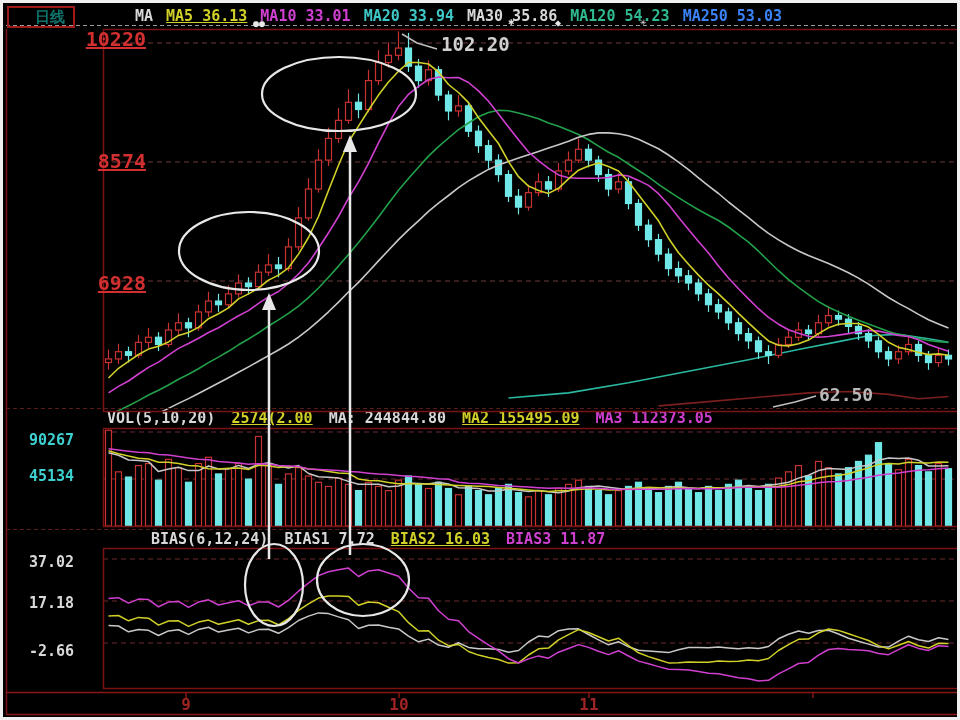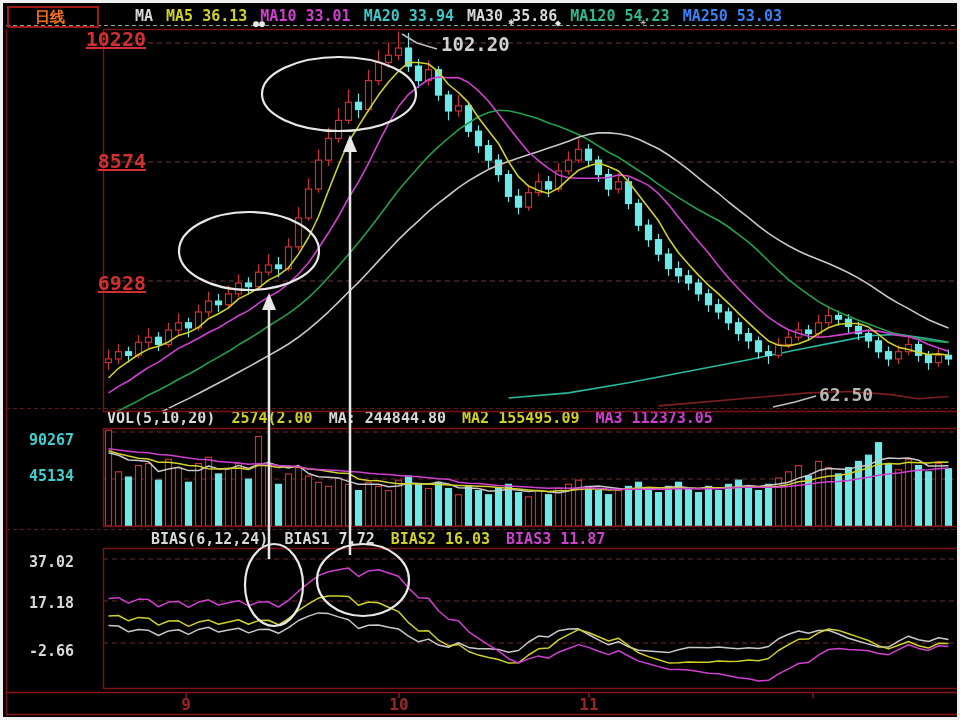--- a/index.html
+++ b/index.html
@@ -4,29 +4,29 @@
 <style>
   * { margin:0; padding:0; box-sizing:border-box; }
   html,body { background:#555; }
   .screen {
     position:relative; width:960px; height:720px; background:#000;
     border:3px solid #f0f0f0; overflow:hidden;
     font-family:"DejaVu Sans Mono", monospace;
   }
   
   .tab {
-    position:absolute; left:4px; top:3px; width:92px; height:22px;
-    border:2px solid #a01818; color:#f97316; font-size:15px; font-weight:bold;
+    position:absolute; left:4px; top:3px; width:68px; height:22px;
+    border:2px solid #a01818; color:#0f766e; font-size:15px; font-weight:bold;
     line-height:18px; padding-left:26px; z-index:7;
   }
   .ma-row {
     position:absolute; left:102px; top:4px; display:flex; gap:13px;
     font-size:15px; font-weight:bold; white-space:nowrap; z-index:4;padding-left:30px;
   }
-  .c-white { color:#d8d8d8; } .c-yellow { color:#d0d028; } .c-magenta { color:#d040d0; }
+  .c-white { color:#d8d8d8; } .c-yellow { color:#d0d028;text-decoration:underline; } .c-magenta { color:#d040d0; }
   .c-cyan { color:#40c8c8; } .c-teal { color:#30b890; } .c-dkred { color:#3b82f6; }
   .c-volcyan { color:#3ed0d0; }
   .marker { position:absolute; color:#e8e8e8; z-index:7; font-size:10px; }
   .watermark {
     position:absolute; left:692px; top:22px; width:266px; color:#c11010;
     font-family:"DejaVu Serif", serif; font-size:27px; font-weight:bold;
     letter-spacing:1px; z-index:8; white-space:nowrap;
   }
   
   .plabel {

